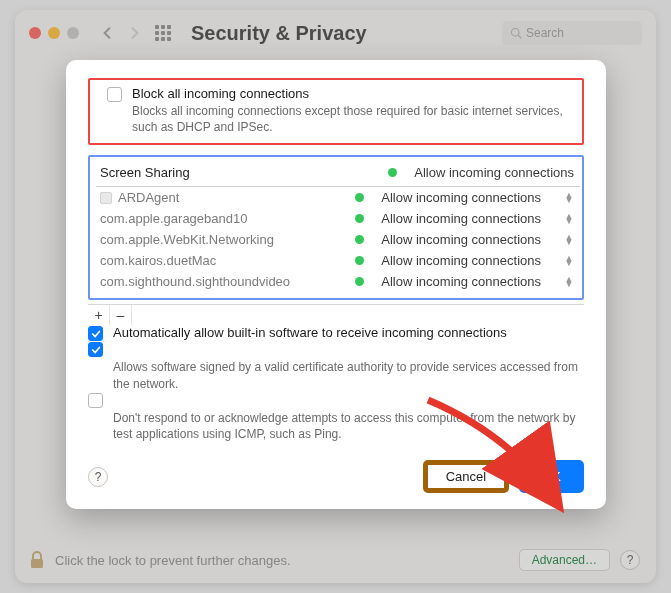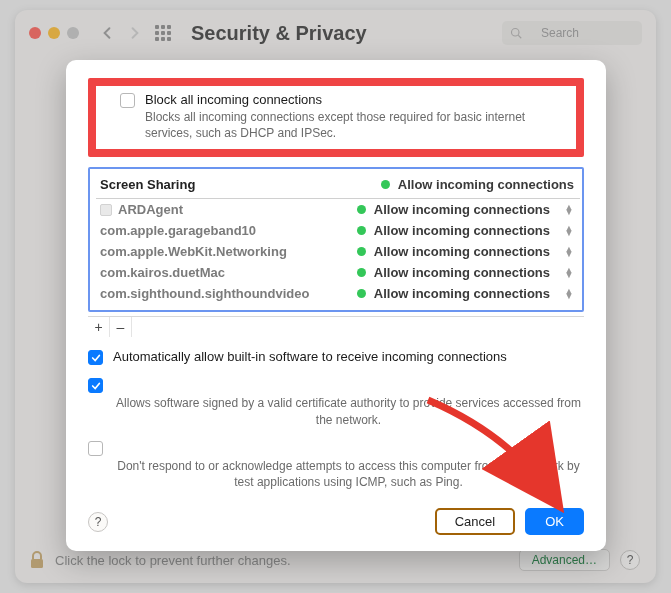--- a/index.html
+++ b/index.html
@@ -47,21 +47,21 @@
     width:16px; height:16px;
     display:grid; grid-template-columns:repeat(3,4px);
     grid-template-rows:repeat(3,4px); gap:2px;
   }
   .grid-icon span { background:#8a8a8a; border-radius:1px; }
   .title {
     font-size:20px; font-weight:600; color:#3a3a3a; margin-left:10px; flex:1;
   }
   .search {
     width:140px; height:24px; background:#ebe9e7; border-radius:5px;
-    display:flex; align-items:center; padding:0 8px; color:#9a9a9a; font-size:12px; gap:19px;
+    display:flex; align-items:center; padding:0 8px; color:#9a9a9a; font-size:12px; gap:4px;
   }
   .search svg { width:12px; height:12px; opacity:.6; }
 
   .footer {
     position:absolute; bottom:12px; left:14px; right:16px;
     display:flex; align-items:center; gap:10px;
   }
   .lock-icon { width:16px; height:20px; color:#a8895a; }
   .footer-text { font-size:13px; color:#8b8b8b; flex:1; }
   .adv-btn {
@@ -87,58 +87,58 @@
   .chk {
     width:15px; height:15px; border:1px solid #b7b7b7; border-radius:3px;
     background:#fff; flex-shrink:0; margin-top:1px;
     display:flex; align-items:center; justify-content:center;
   }
   .chk.checked { background:#0a7aff; border-color:#0a7aff; }
   .chk.checked svg { width:10px; height:10px; }
   .block-title { font-size:13px; color:#1a1a1a; }
   .desc { font-size:12px; color:#6b6b6b; margin-top:2px; line-height:1.35; }
 
-  .highlight-red { border:8px solid #ef4444; border-radius:2px; padding:6px 10px 8px 24px; margin-bottom:10px; }
+  .highlight-red { border:2px solid #ef4444; border-radius:2px; padding:6px 10px 8px 17px; margin-bottom:10px; }
   .highlight-blue { border:2px solid #6b95f0; border-radius:2px; padding:4px 2px 6px 6px; margin-top:2px; }
 
-  .applist { width:100%; font-size:13px;font-weight:bold; }
+  .applist { width:100%; font-size:13px; }
   .applist .hdr {
     display:flex; align-items:center; padding:4px 6px 6px 4px;
     border-bottom:1px solid #d0d0d0;
   }
   .applist .app-row {
     display:flex; align-items:flex-end; padding:3px 6px 3px 4px;
   }
   .app-name { flex:1; color:#7b7b7b; display:flex; align-items:center; gap:6px; }
   .hdr .app-name { color:#222; }
   .minisq { width:12px; height:12px; background:#e9e9e9; border:1px solid #d2d2d2; border-radius:2px; }
-  .status { display:flex; align-items:center; gap:8px; color:#3a3a3a; }
+  .status { display:flex; align-items:center; gap:17px; color:#3a3a3a; }
   .dotg { width:9px; height:9px; border-radius:50%; background:#34c759; }
   .updn { width:10px; color:#9a9a9a; font-size:9px; line-height:5px; text-align:center; margin-left:6px; }
 
   .addremove {
     display:flex; border:1px solid #d8d8d8; border-bottom:none; border-left:none; border-right:none;
     margin-top:4px;
   }
   .addremove .sq {
     width:22px; height:20px; display:flex; align-items:center; justify-content:center;
     border-right:1px solid #e4e4e4; color:#4a4a4a; font-size:14px;
   }
 
-  .option { margin-top:12px;text-align:center; }
+  .option { margin-top:0; }
   .option .desc { margin-left:25px; }
 
   .sheet-footer {
     display:flex; align-items:center; justify-content:flex-end; gap:10px;
     margin-top:18px;
   }
   .sheet-footer .help-btn { margin-right:auto; }
   .btn {
     border-radius:5px; padding:4px 18px; font-size:13px;
-    border:2px solid #a16207; background:#fff; color:#222;
+    border:5px solid #a16207; background:#fff; color:#222;
   }
   .btn.primary { background:#0a7aff; color:#fff; border-color:#0a7aff; font-weight:500; }
 
   
   .arrow {
     position:absolute; z-index:20; pointer-events:none;
     left:418px; top:394px; width:160px; height:120px;
   }
 </style>
 </head>

